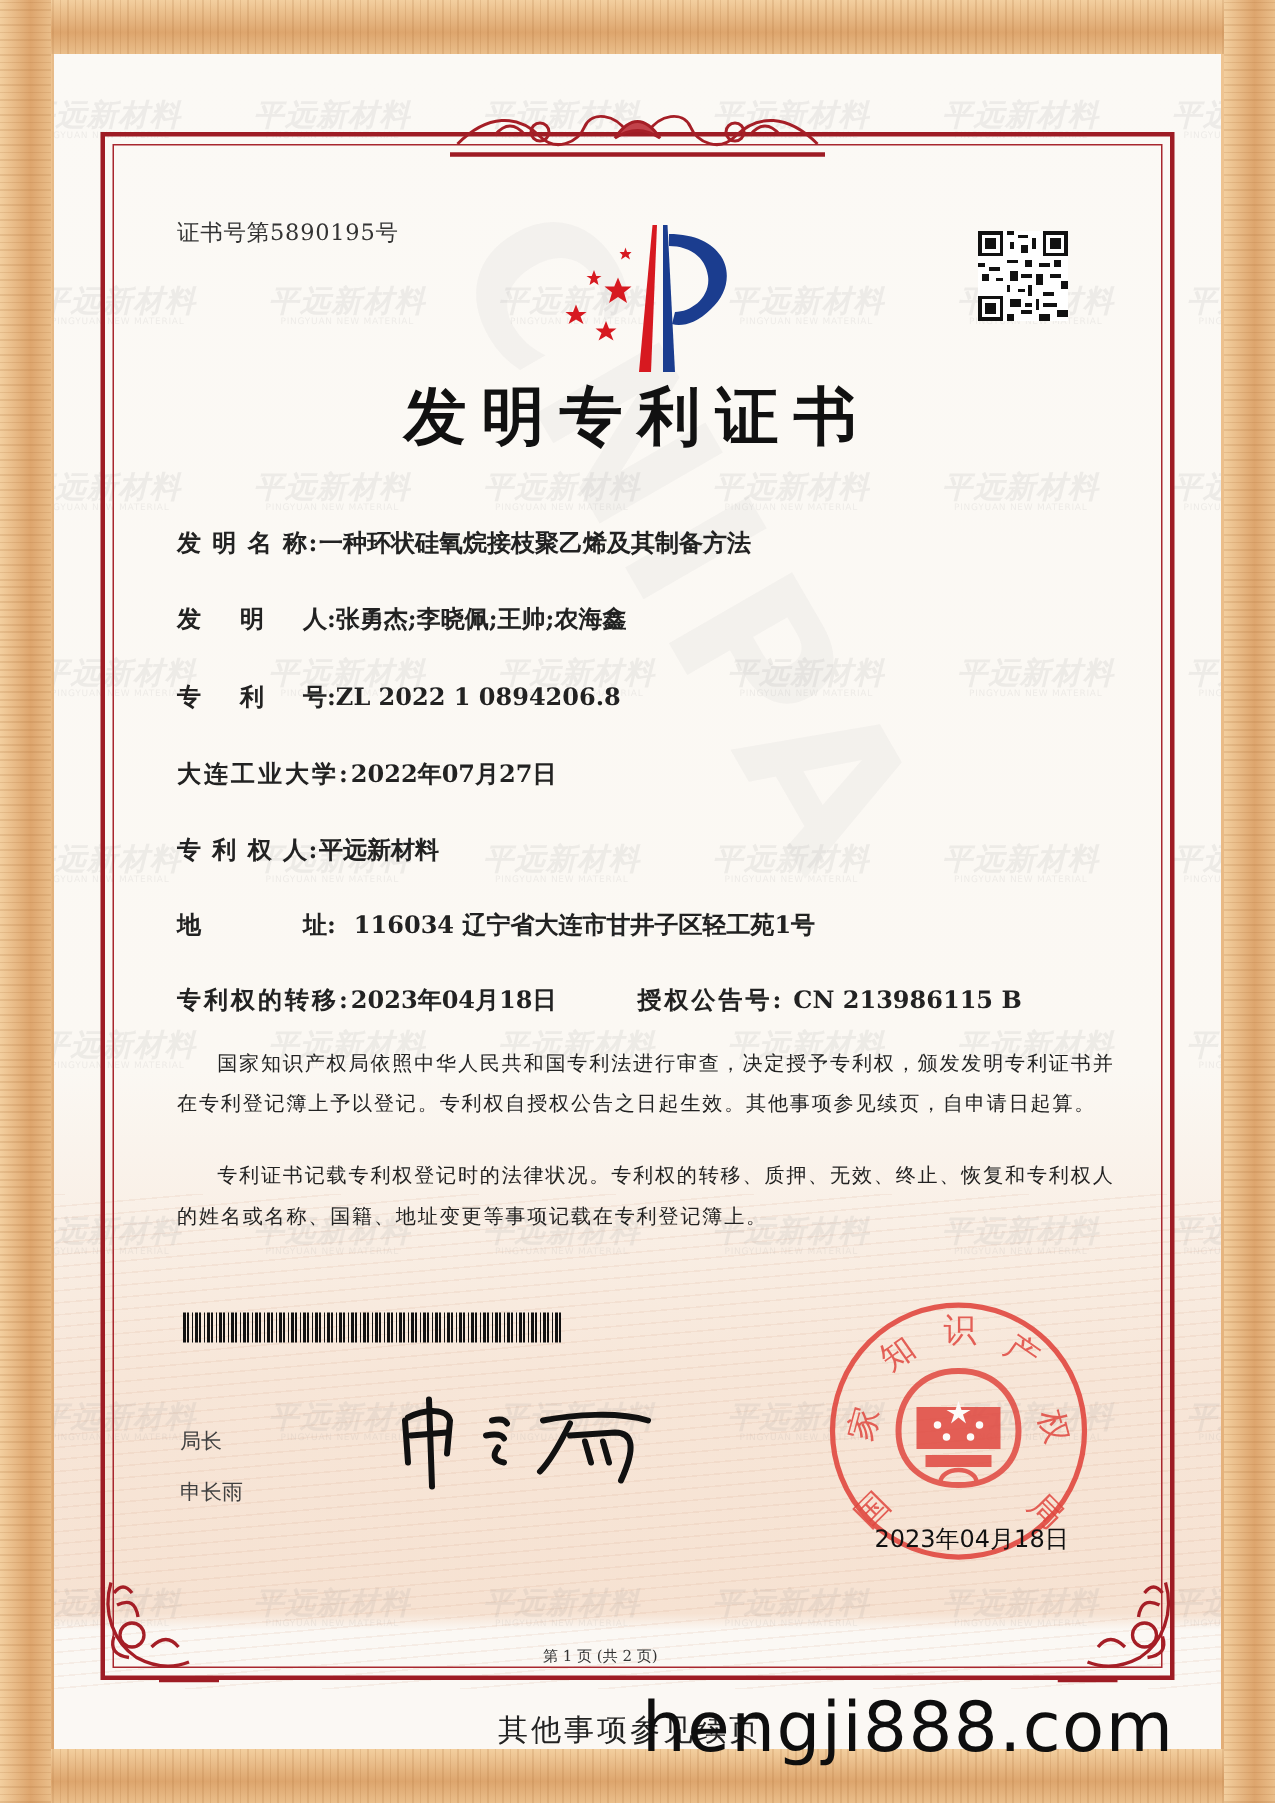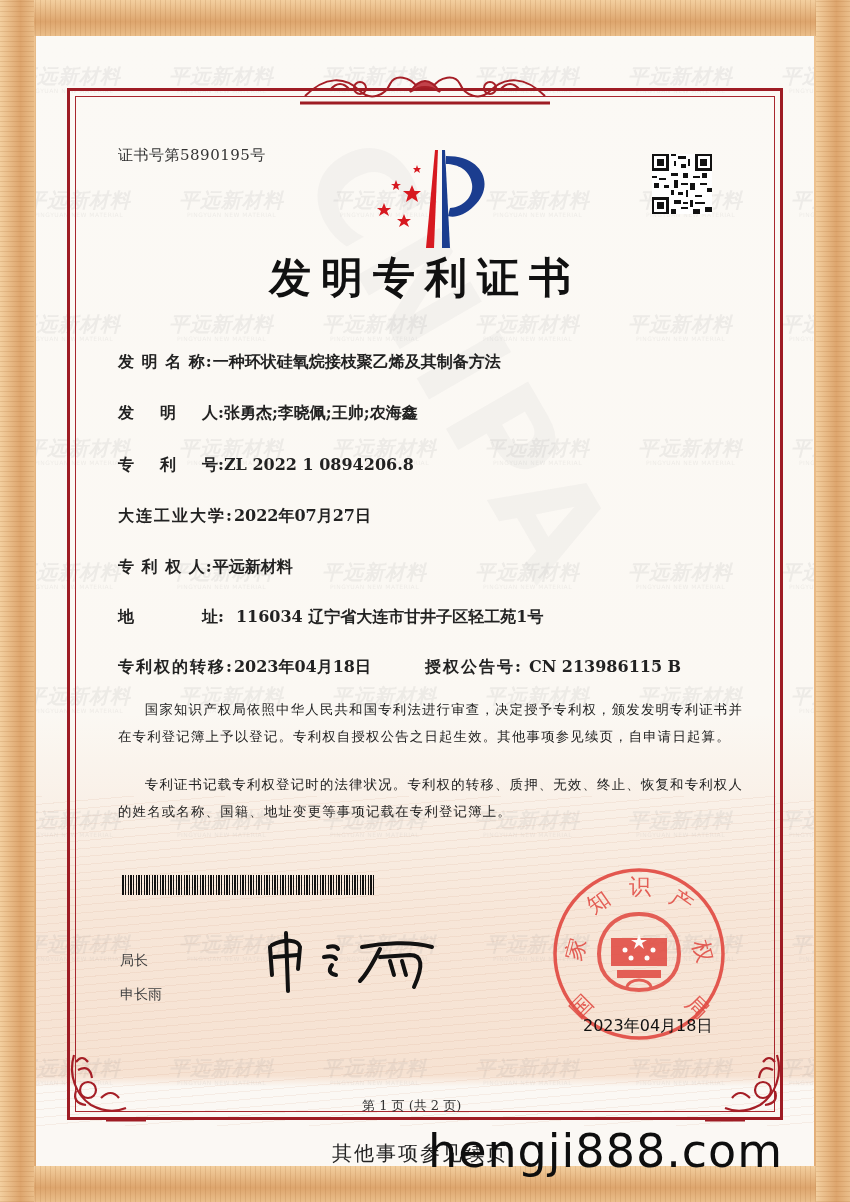--- a/index.html
+++ b/index.html
@@ -61,21 +61,21 @@
   .barcode { position:absolute; left:122px; top:875px; width:252px; height:20px;
     background: repeating-linear-gradient(90deg, #111 0 2px, transparent 2px 3px, #111 3px 4px, transparent 4px 6px, #111 6px 7px, transparent 7px 8px);
   }
 
   .director { position:absolute; left:120px; font-size:14px; color:#404040; font-family:"DejaVu Sans","Liberation Sans",sans-serif; }
   .signature { position:absolute; left:262px; top:925px; width:180px; height:70px; }
 
   .seal { position:absolute; left:551px; top:866px; width:176px; height:176px; }
   .seal-date { position:absolute; left:583px; top:1016px; font-size:16px; font-family:"DejaVu Sans","Liberation Sans",sans-serif; color:#111; }
 
-  .page-no { position:absolute; left:362px; top:1097px; font-size:13px; color:#333; }
+  .page-no { position:absolute; left:362px; top:1097px; font-size:10px; color:#333; }
   .other { position:absolute; left:332px; top:1140px; font-size:20px; color:#222; letter-spacing:2px; }
   .overlay-site { position:absolute; left:428px; top:1128px; font-size:46px; color:#0e0e0e; font-family:"DejaVu Sans","Liberation Sans",sans-serif; letter-spacing:1px; line-height:1; }
 </style>
 </head>
 <body>
 
 <div class="frame">
   <div class="frame-h" style="top:0"></div>
   <div class="frame-h" style="bottom:0;height:36px"></div>
   <div class="frame-v" style="left:0"></div>

